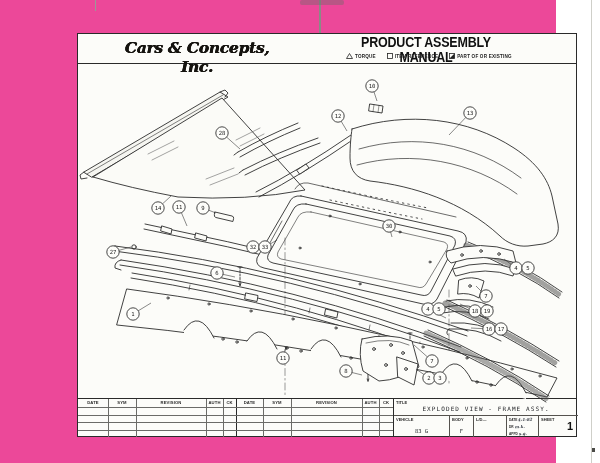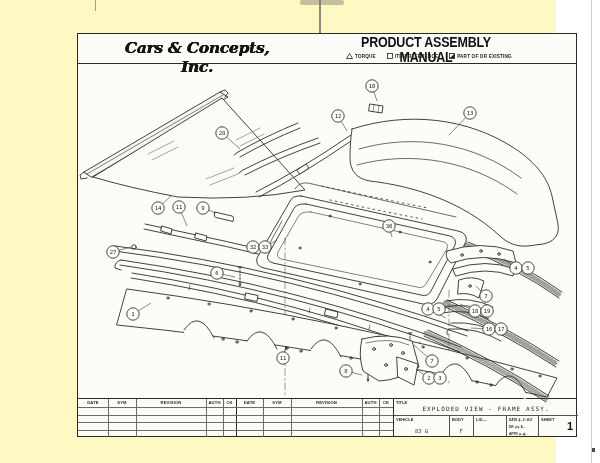--- a/index.html
+++ b/index.html
@@ -1,20 +1,20 @@
 <!DOCTYPE html>
 <html><head>
 <meta charset="utf-8">
 <style>
   html,body{margin:0;padding:0;}
   body{
     width:600px;height:463px;overflow:hidden;background:#ffffff;
     font-family:"Liberation Sans", sans-serif;color:#1a1a1a;position:relative;
   }
-  .page{position:absolute;left:0;top:0;width:556px;height:463px;background:#fef9c3;}
+  .page{position:absolute;left:0;top:0;width:556px;height:463px;background:#ec4899;}
   
   .tick1{position:absolute;left:95px;top:0;width:1px;height:11px;background:#9a9a96;}
   .tick2{position:absolute;left:319px;top:0;width:2px;height:36px;background:#8a8a86;}
   .smudge{position:absolute;left:300px;top:0;width:44px;height:5px;background:#6b6b66;opacity:.4;border-radius:2px;}
   .page-edge{position:absolute;left:591px;top:0;width:1px;height:463px;background:#cfcfc9;}
   .speck{position:absolute;left:592px;top:448px;width:3px;height:4px;background:#4a4a46;}
   
   .frame{position:absolute;left:77px;top:33px;width:500px;height:404px;border:1.2px solid #2a2a2a;box-sizing:border-box;background:#fcfcf9;}
   .frame-header{position:absolute;left:0;top:0;width:100%;height:30px;border-bottom:1px solid #2a2a2a;box-sizing:border-box;}
   .logo{position:absolute;left:34px;top:4px;width:170px;text-align:center;

